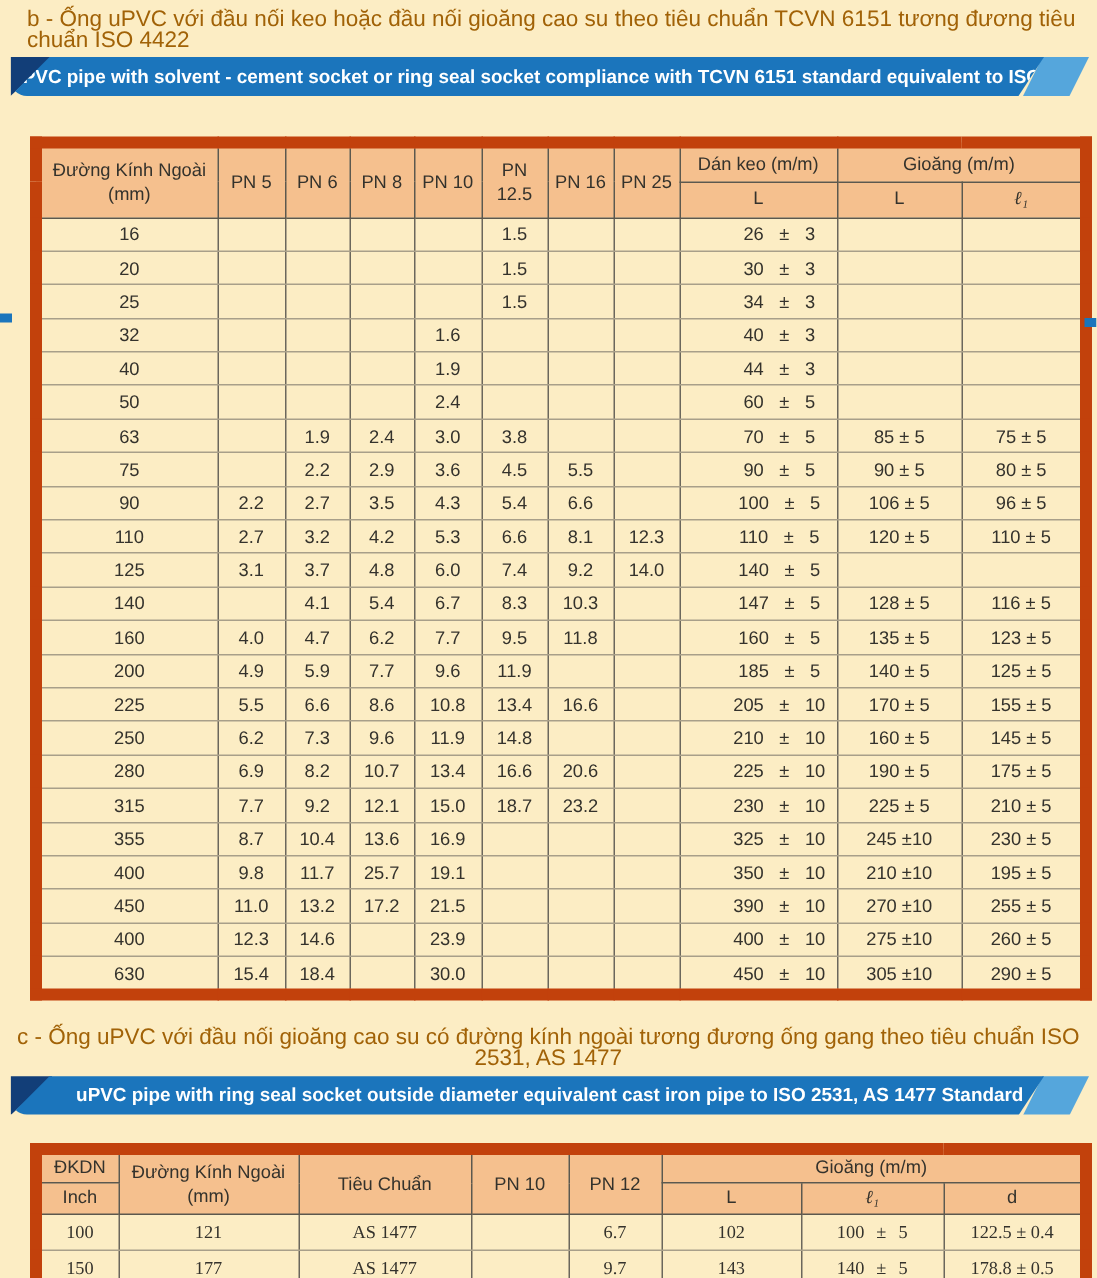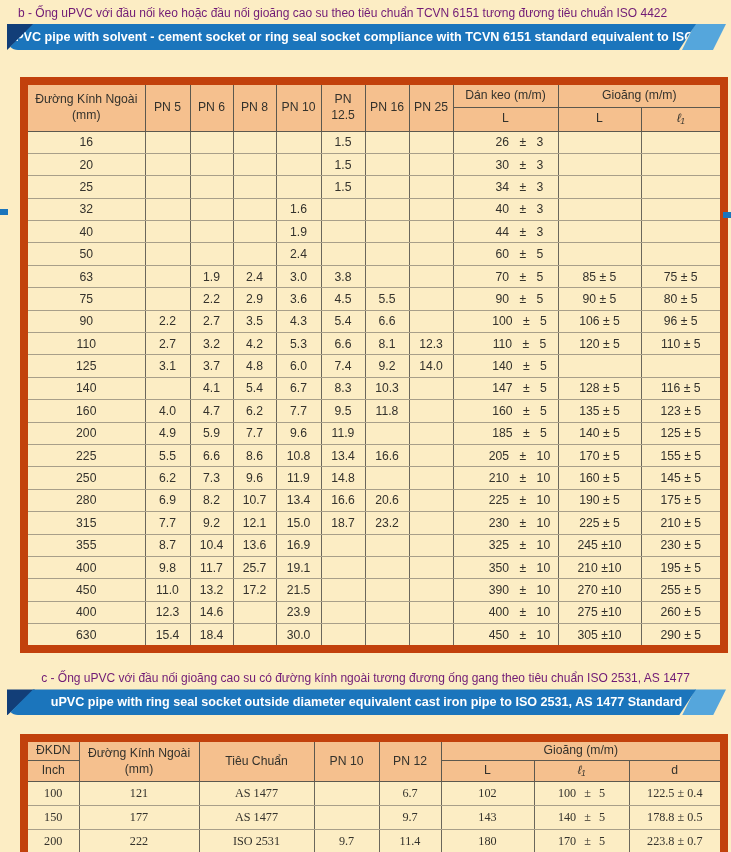--- a/index.html
+++ b/index.html
@@ -2,21 +2,21 @@
 <html><head>
 <meta charset="utf-8">
 <style>
   html,body{margin:0;padding:0;}
   body{
     width:731px;height:852px;position:relative;overflow:hidden;
     background:#FCEDC4;
     font-family:"Liberation Sans","DejaVu Sans",sans-serif;
     color:#34322C;
   }
-  .title{color:#701a75;font-size:12px;line-height:14px;}
+  .title{color:#a16207;font-size:15px;line-height:14px;}
   .title-b{padding:6px 0 0 18px;}
   .title-c{text-align:center;margin-top:18px;}
 
   
   .banner{position:relative;height:26px;margin-top:4px;}
   .banner .fold{
     position:absolute;left:7px;top:0;width:28px;height:100%;
     background:#123E78;clip-path:polygon(0 0,100% 0,0 100%);z-index:1;
   }
   .banner .tail{
@@ -53,21 +53,21 @@
   }
   .t1{margin-top:27px;}
   .t1 td{height:21.4px;}
   .t1 thead tr:first-child{height:26px;}
   .t1 thead tr:nth-child(2){height:24px;}
   .t1 td:nth-child(9){word-spacing:7px;padding-left:28px;}
   .t2{margin-top:19px;}
   .t2 td{height:23px;font-family:Liberation Serif, serif;}
   .t2 thead tr{height:21px;padding-left:14px;}
   .t2 td:nth-child(7){word-spacing:5px;}
-  .sub-l1{font-style:italic;}
+  .sub-l1{font-style:italic;font-family:Liberation Serif, serif;}
 </style>
 </head>
 <body>
 
 <div class="tick tick-left"></div>
 <div class="tick tick-right"></div>
 
 <div class="title title-b">b - Ống uPVC với đầu nối keo hoặc đầu nối gioăng cao su theo tiêu chuẩn TCVN 6151 tương đương tiêu chuẩn ISO 4422</div>
 <div class="banner">
   <div class="fold"></div>

